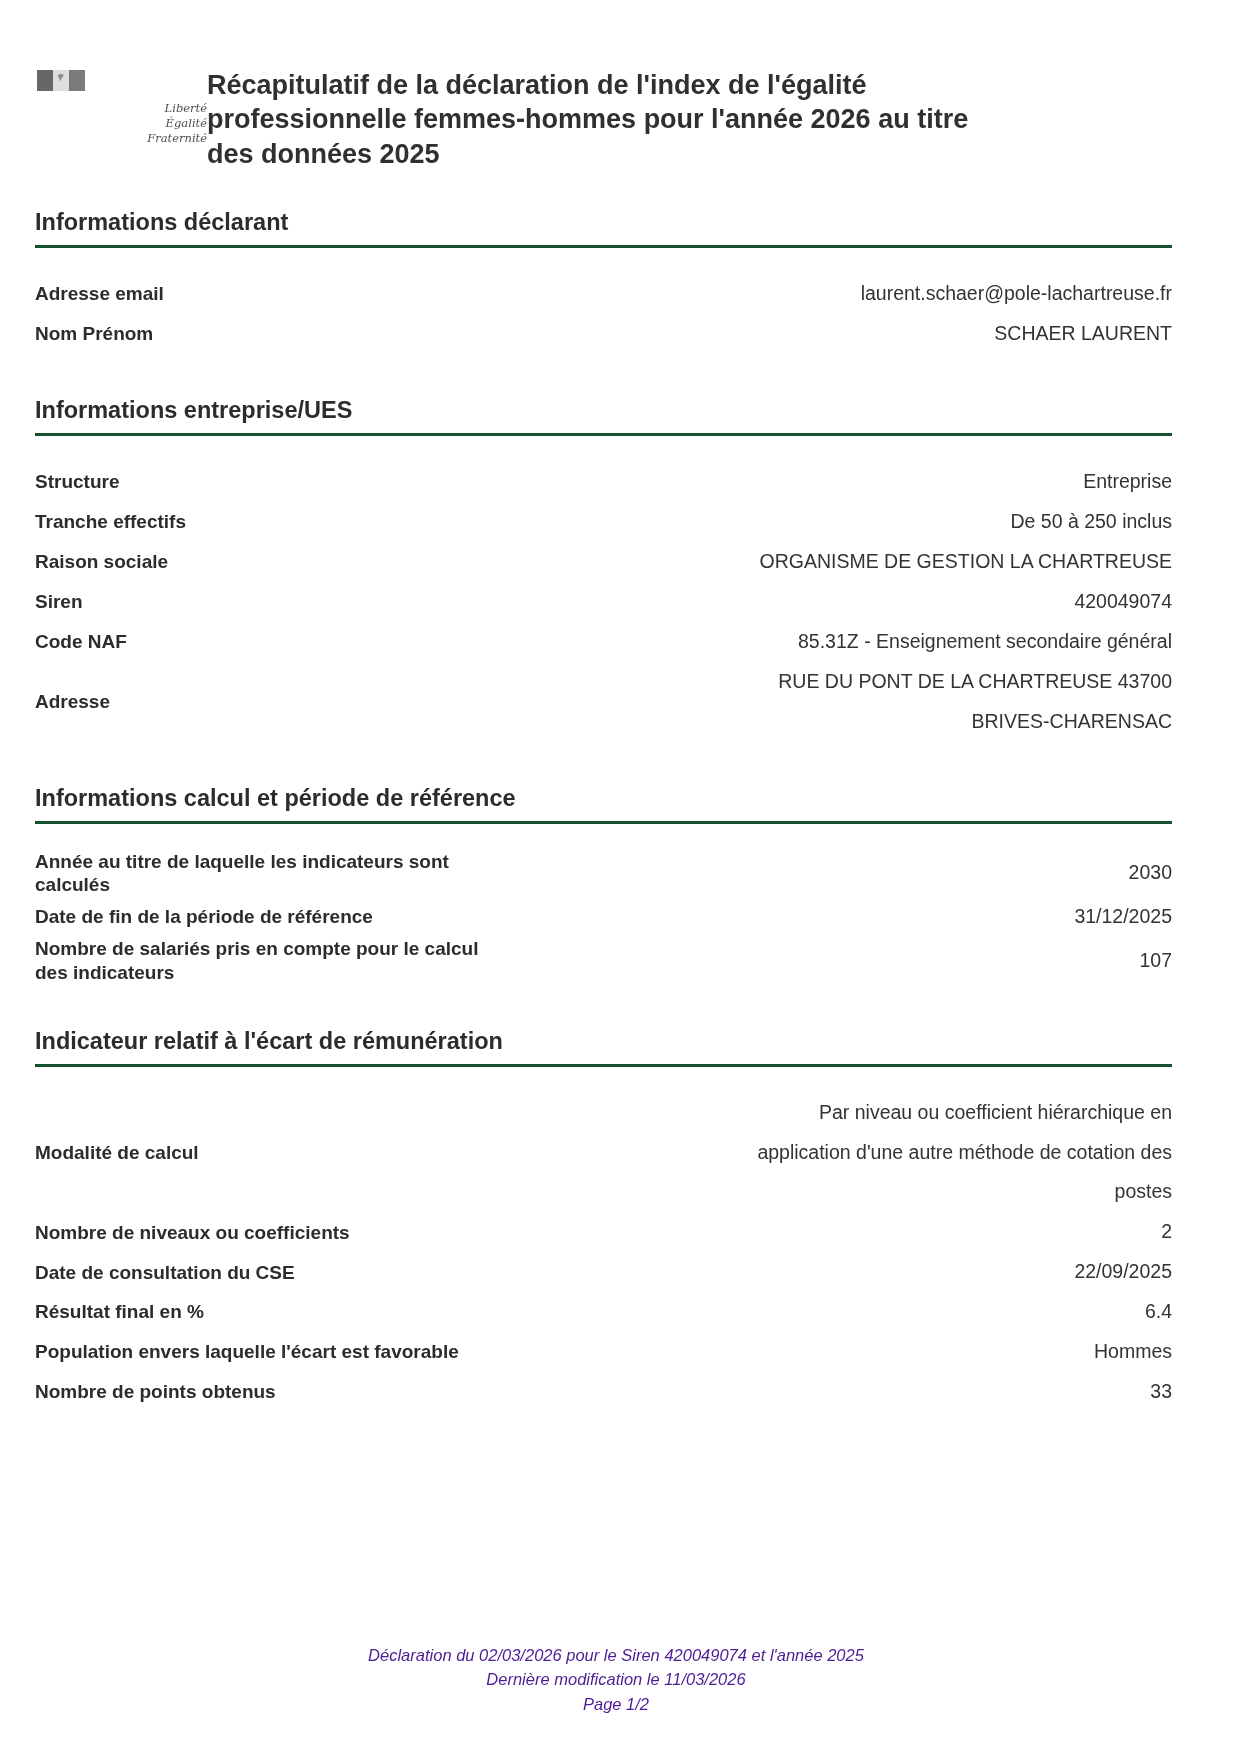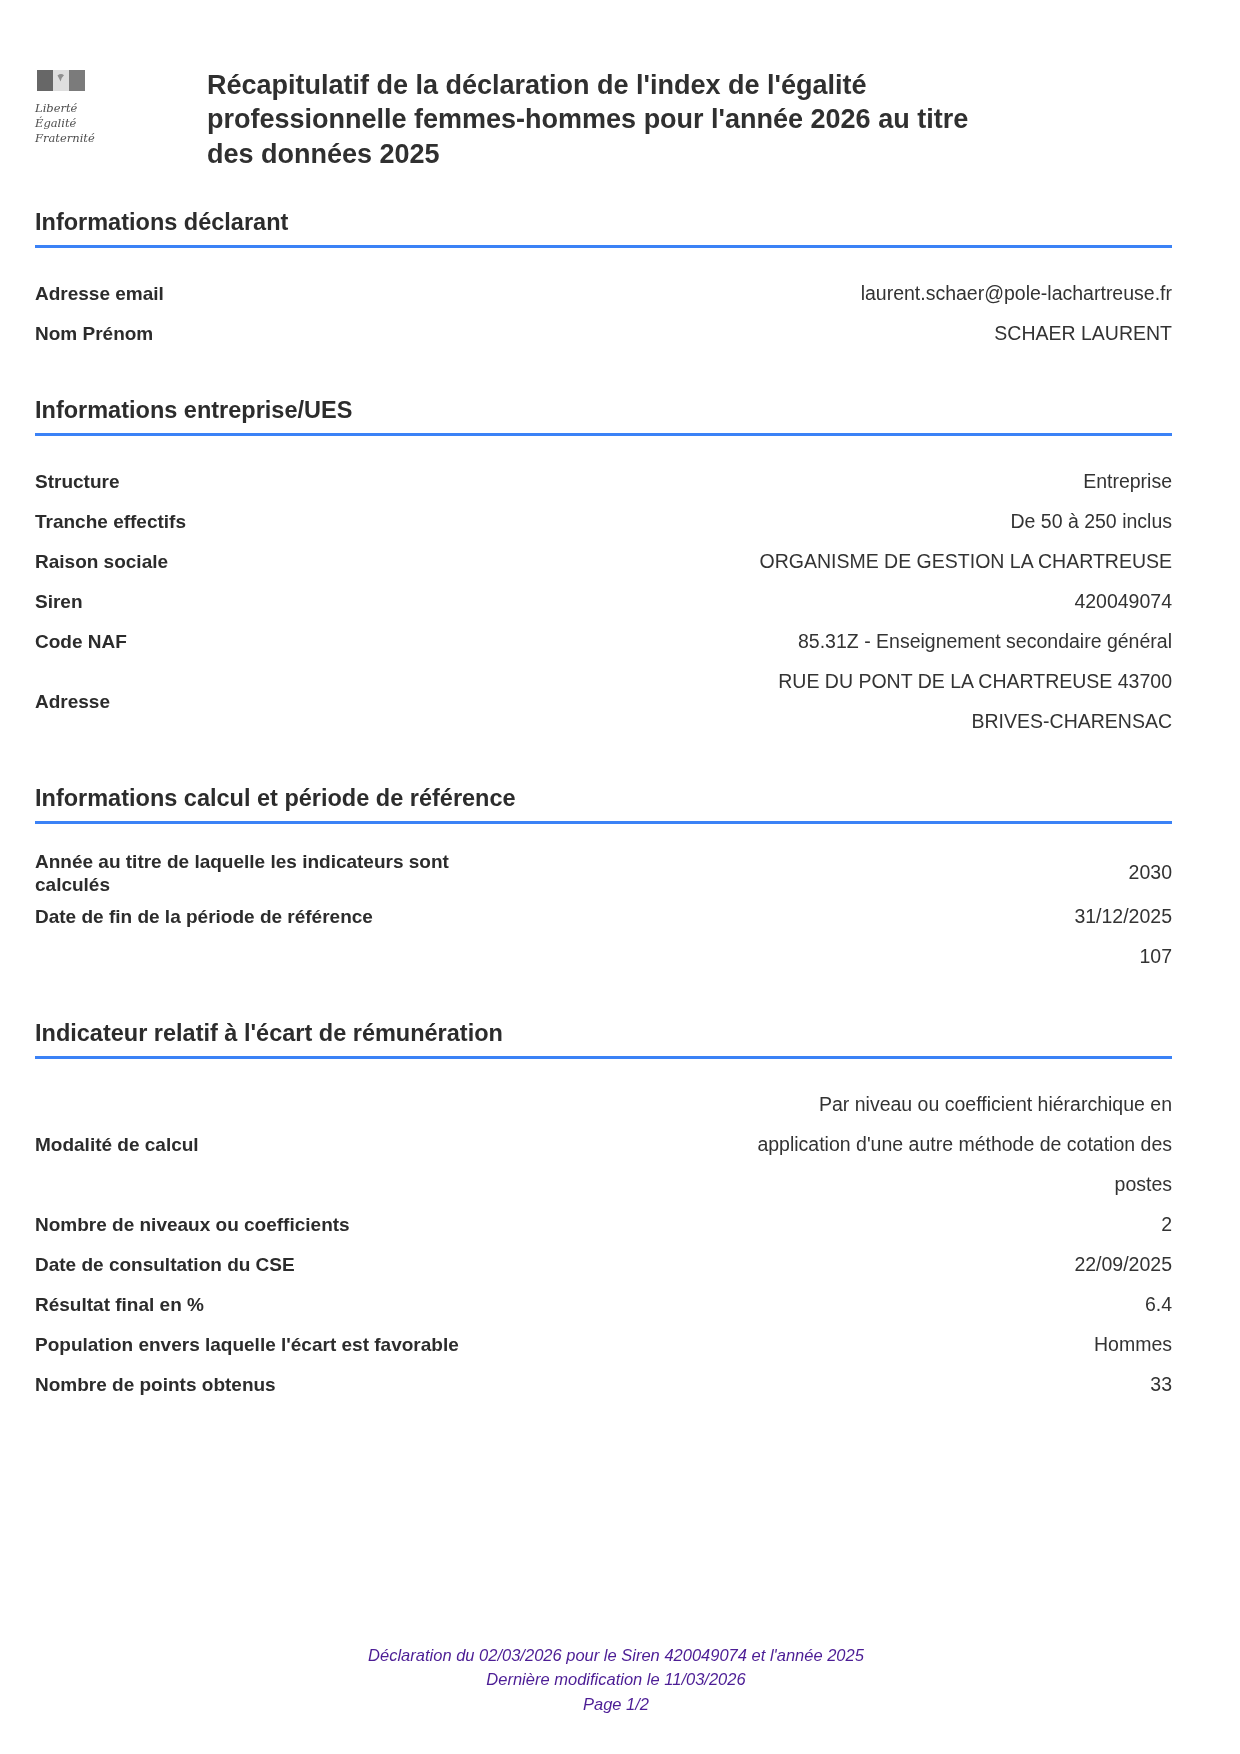--- a/index.html
+++ b/index.html
@@ -30,40 +30,41 @@
     white-space: pre-line;
   }
   .ministry-motto {
     margin-top: 9px;
     font-family: "DejaVu Serif", serif;
     font-style: italic;
     font-size: 11.5px;
     line-height: 1.32;
     color: #4d4d4d;
     white-space: pre-line;
+    text-align: right;
   }
   .doc-title {
     font-size: 27px;
     font-weight: 700;
     line-height: 1.27;
     color: #303030;
     white-space: pre-line;
     padding-top: 2px;
     max-width: 860px;
   }
 
   
   .section { margin-top: 43px; }
   .section.first { margin-top: 38px; }
   .section-heading {
     font-size: 23.5px;
     font-weight: 700;
     color: #2c2c2c;
     padding-bottom: 9px;
-    border-bottom: 3px solid #3b82f6;
+    border-bottom: 3px solid #14532d;
   }
   .rows { margin-top: 26px; }
   .row {
     display: flex;
     justify-content: space-between;
     align-items: center;
     min-height: 39px;
   }
   .row-label {
     font-weight: 700;
@@ -169,20 +170,22 @@
       <div class="row">
         <div class="row-label">Année au titre de laquelle les indicateurs sont
 calculés</div>
         <div class="row-value">2030</div>
       </div>
       <div class="row">
         <div class="row-label">Date de fin de la période de référence</div>
         <div class="row-value">31/12/2025</div>
       </div>
       <div class="row">
+        <div class="row-label">Nombre de salariés pris en compte pour le calcul
+des indicateurs</div>
         <div class="row-value">107</div>
       </div>
     </div>
   </section>
 
   <section class="section">
     <h2 class="section-heading">Indicateur relatif à l'écart de rémunération</h2>
     <div class="rows">
       <div class="row">
         <div class="row-label">Modalité de calcul</div>

